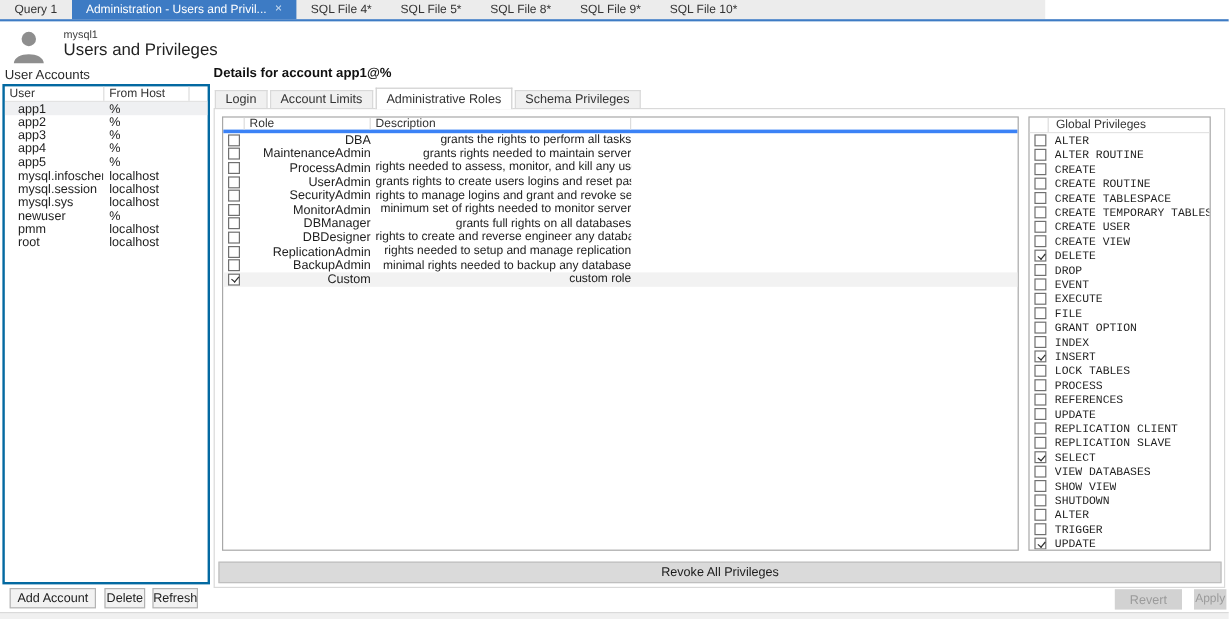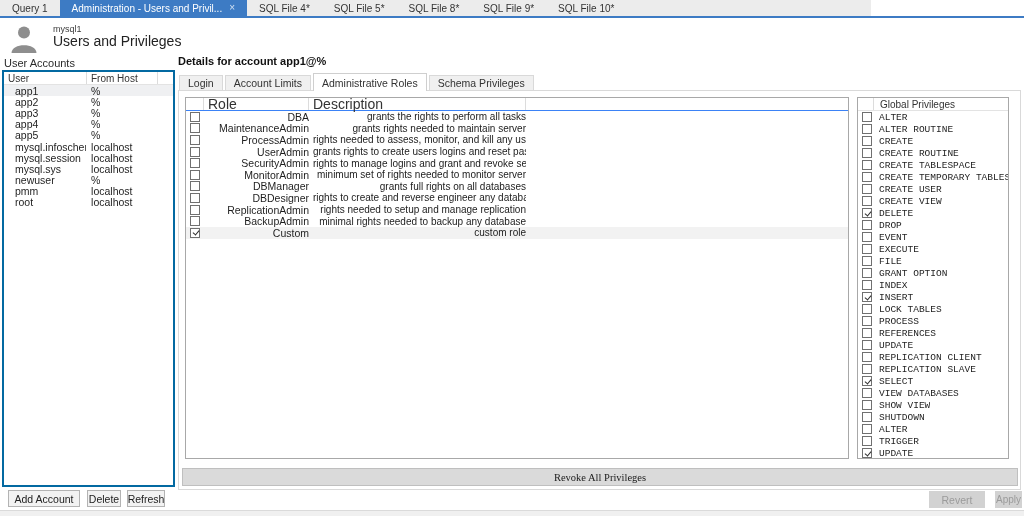--- a/index.html
+++ b/index.html
@@ -53,21 +53,21 @@
   .dtabs { position:absolute; left:179px; top:72px; height:18px; display:flex; align-items:flex-end; z-index:3; }
   .dtab { height:15px; padding:0 8px; background:#f0f0f0; border:1px solid #d9d9d9; border-bottom:none;
     margin-right:2px; font-size:10.5px; color:#333; display:flex; align-items:center; white-space:nowrap; }
   .dtab.active { background:#fff; height:18px; border-color:#cfcfcf; margin-bottom:-1px; }
   .panel { position:absolute; left:178px; top:90px; width:843px; height:400px;
     background:#fff; border:1px solid #d9d9d9; }
 
   
   .roles-box { position:absolute; left:185px; top:97px; width:664px; height:362px;
     border:1px solid #a8a8a8; background:#fff; overflow:hidden; }
-  .roles-header { display:flex; height:13px; border-bottom:1px solid #3b82f6; font-size:14px; color:#333; }
+  .roles-header { display:flex; height:13px; border-bottom:3px solid #3b82f6; font-size:10px; color:#333; }
   .roles-header .hc { display:flex; align-items:center; padding-left:4px; border-right:1px solid #dcdcdc; }
   .rh-cb { width:18px; }
   .rh-role { width:105px; }
   .rh-desc { width:217px; }
   .rh-rest { flex:1; border-right:none !important; }
   .rrow { display:flex; height:11.6px; align-items:center; font-size:10.5px;text-align:right; }
   .rrow.selected { background:#f2f2f2; }
   .rcell-cb { width:18px; display:flex; justify-content:center; }
   .rcell-role { width:105px; padding-left:4px; white-space:nowrap; overflow:hidden; }
   .rcell-desc { width:217px; padding-left:4px; white-space:nowrap; overflow:hidden; font-size:10px; color:#222; }
@@ -82,21 +82,21 @@
     border:1px solid #a8a8a8; background:#fff; overflow:hidden; }
   .priv-header { display:flex; height:13px; border-bottom:1px solid #e3e3e3; font-size:10px; color:#333; }
   .priv-header .ph-cb { width:16px; border-right:1px solid #dcdcdc; }
   .priv-header .ph-label { flex:1; display:flex; align-items:center; padding-left:6px; }
   .prow { display:flex; height:12px; align-items:center; padding-left:4px; }
   .prow .plabel { margin-left:7px; font-size:9.5px; color:#1e1e1e; white-space:nowrap; overflow:hidden;font-family:Liberation Mono, monospace; }
 
   
   .revoke-bar { position:absolute; left:182px; top:468px; width:836px; height:18px;
     background:#dadada; border:1px solid #bfbfbf; display:flex; align-items:center; justify-content:center;
-    font-size:10.5px; color:#1a1a1a; cursor:default;font-family:Liberation Serif, serif; }
+    font-size:10.5px; color:#1a1a1a; cursor:default; }
 
   
   .btn-disabled { position:absolute; top:491px; height:17px; background:#d2d2d2; border:none;
     color:#9b9b9b; font-size:10.5px; display:flex; align-items:center; justify-content:center; }
   .btn-revert { left:929px; width:56px; }
   .btn-apply { left:995px; width:27px; font-size:10px; }
 
   .bottom-strip { position:absolute; left:0; top:510px; width:1024px; height:6px;
     background:#f0f0f0; border-top:1px solid #dadada; }
 </style>

